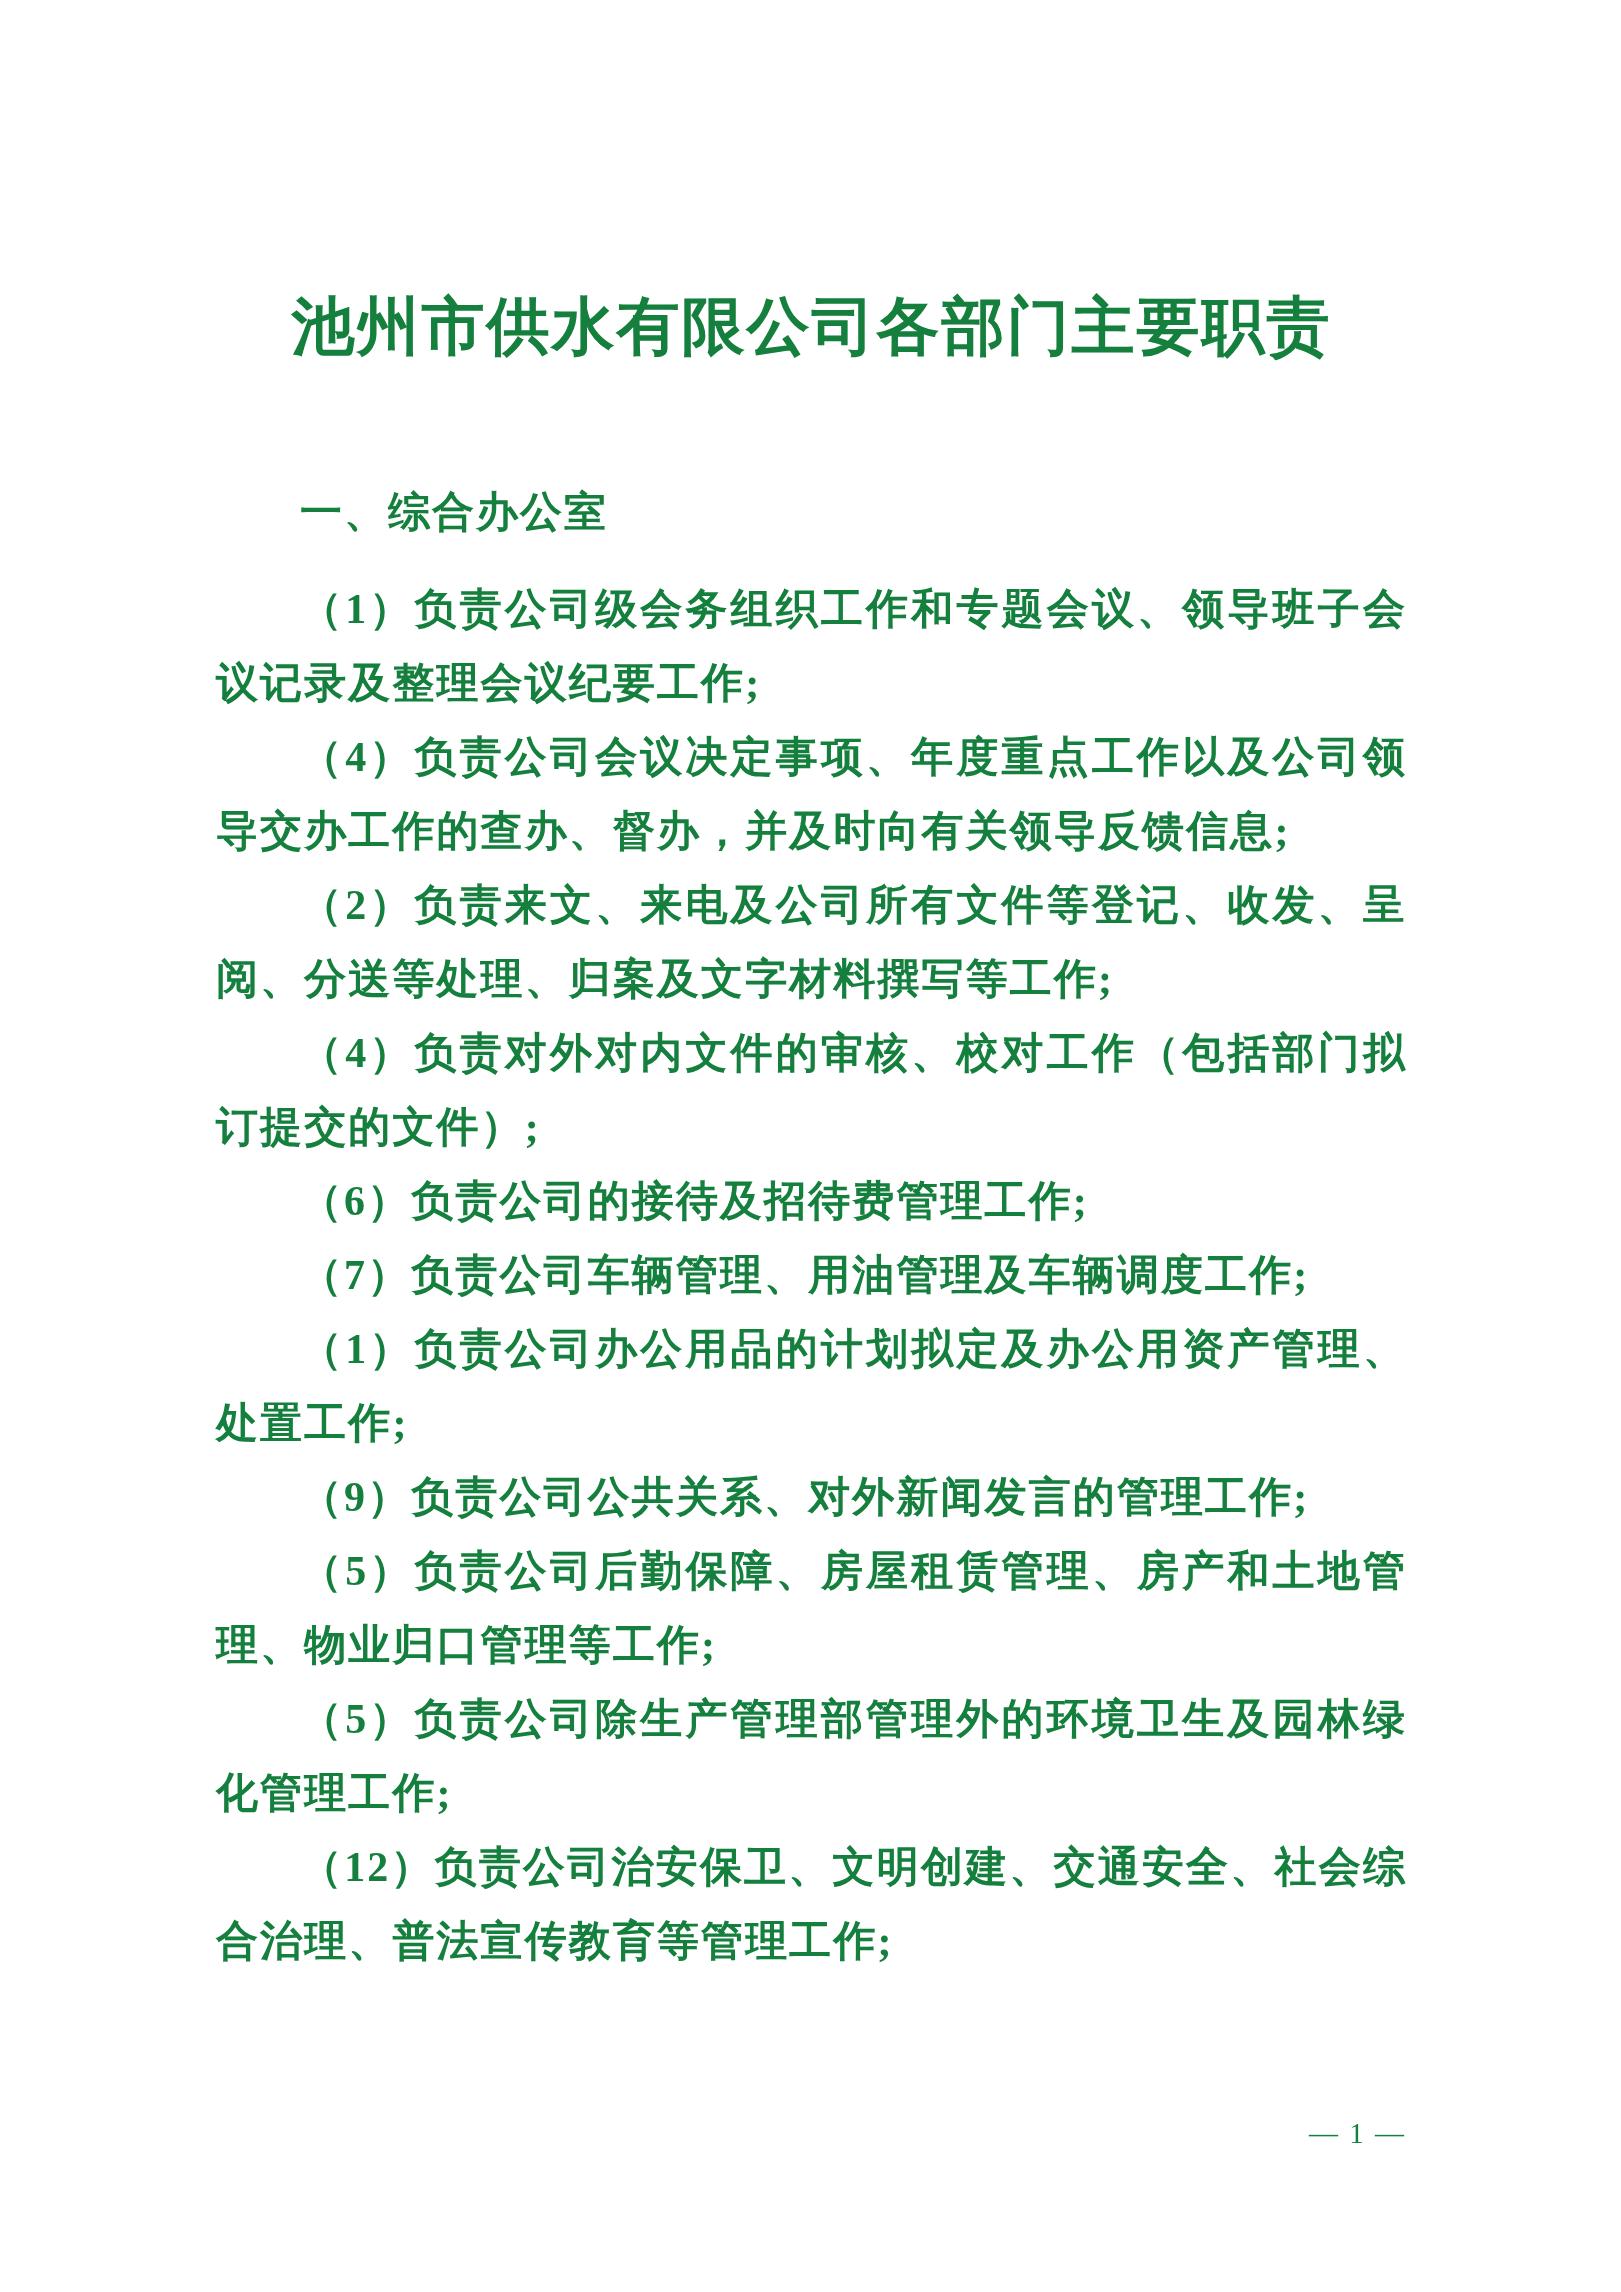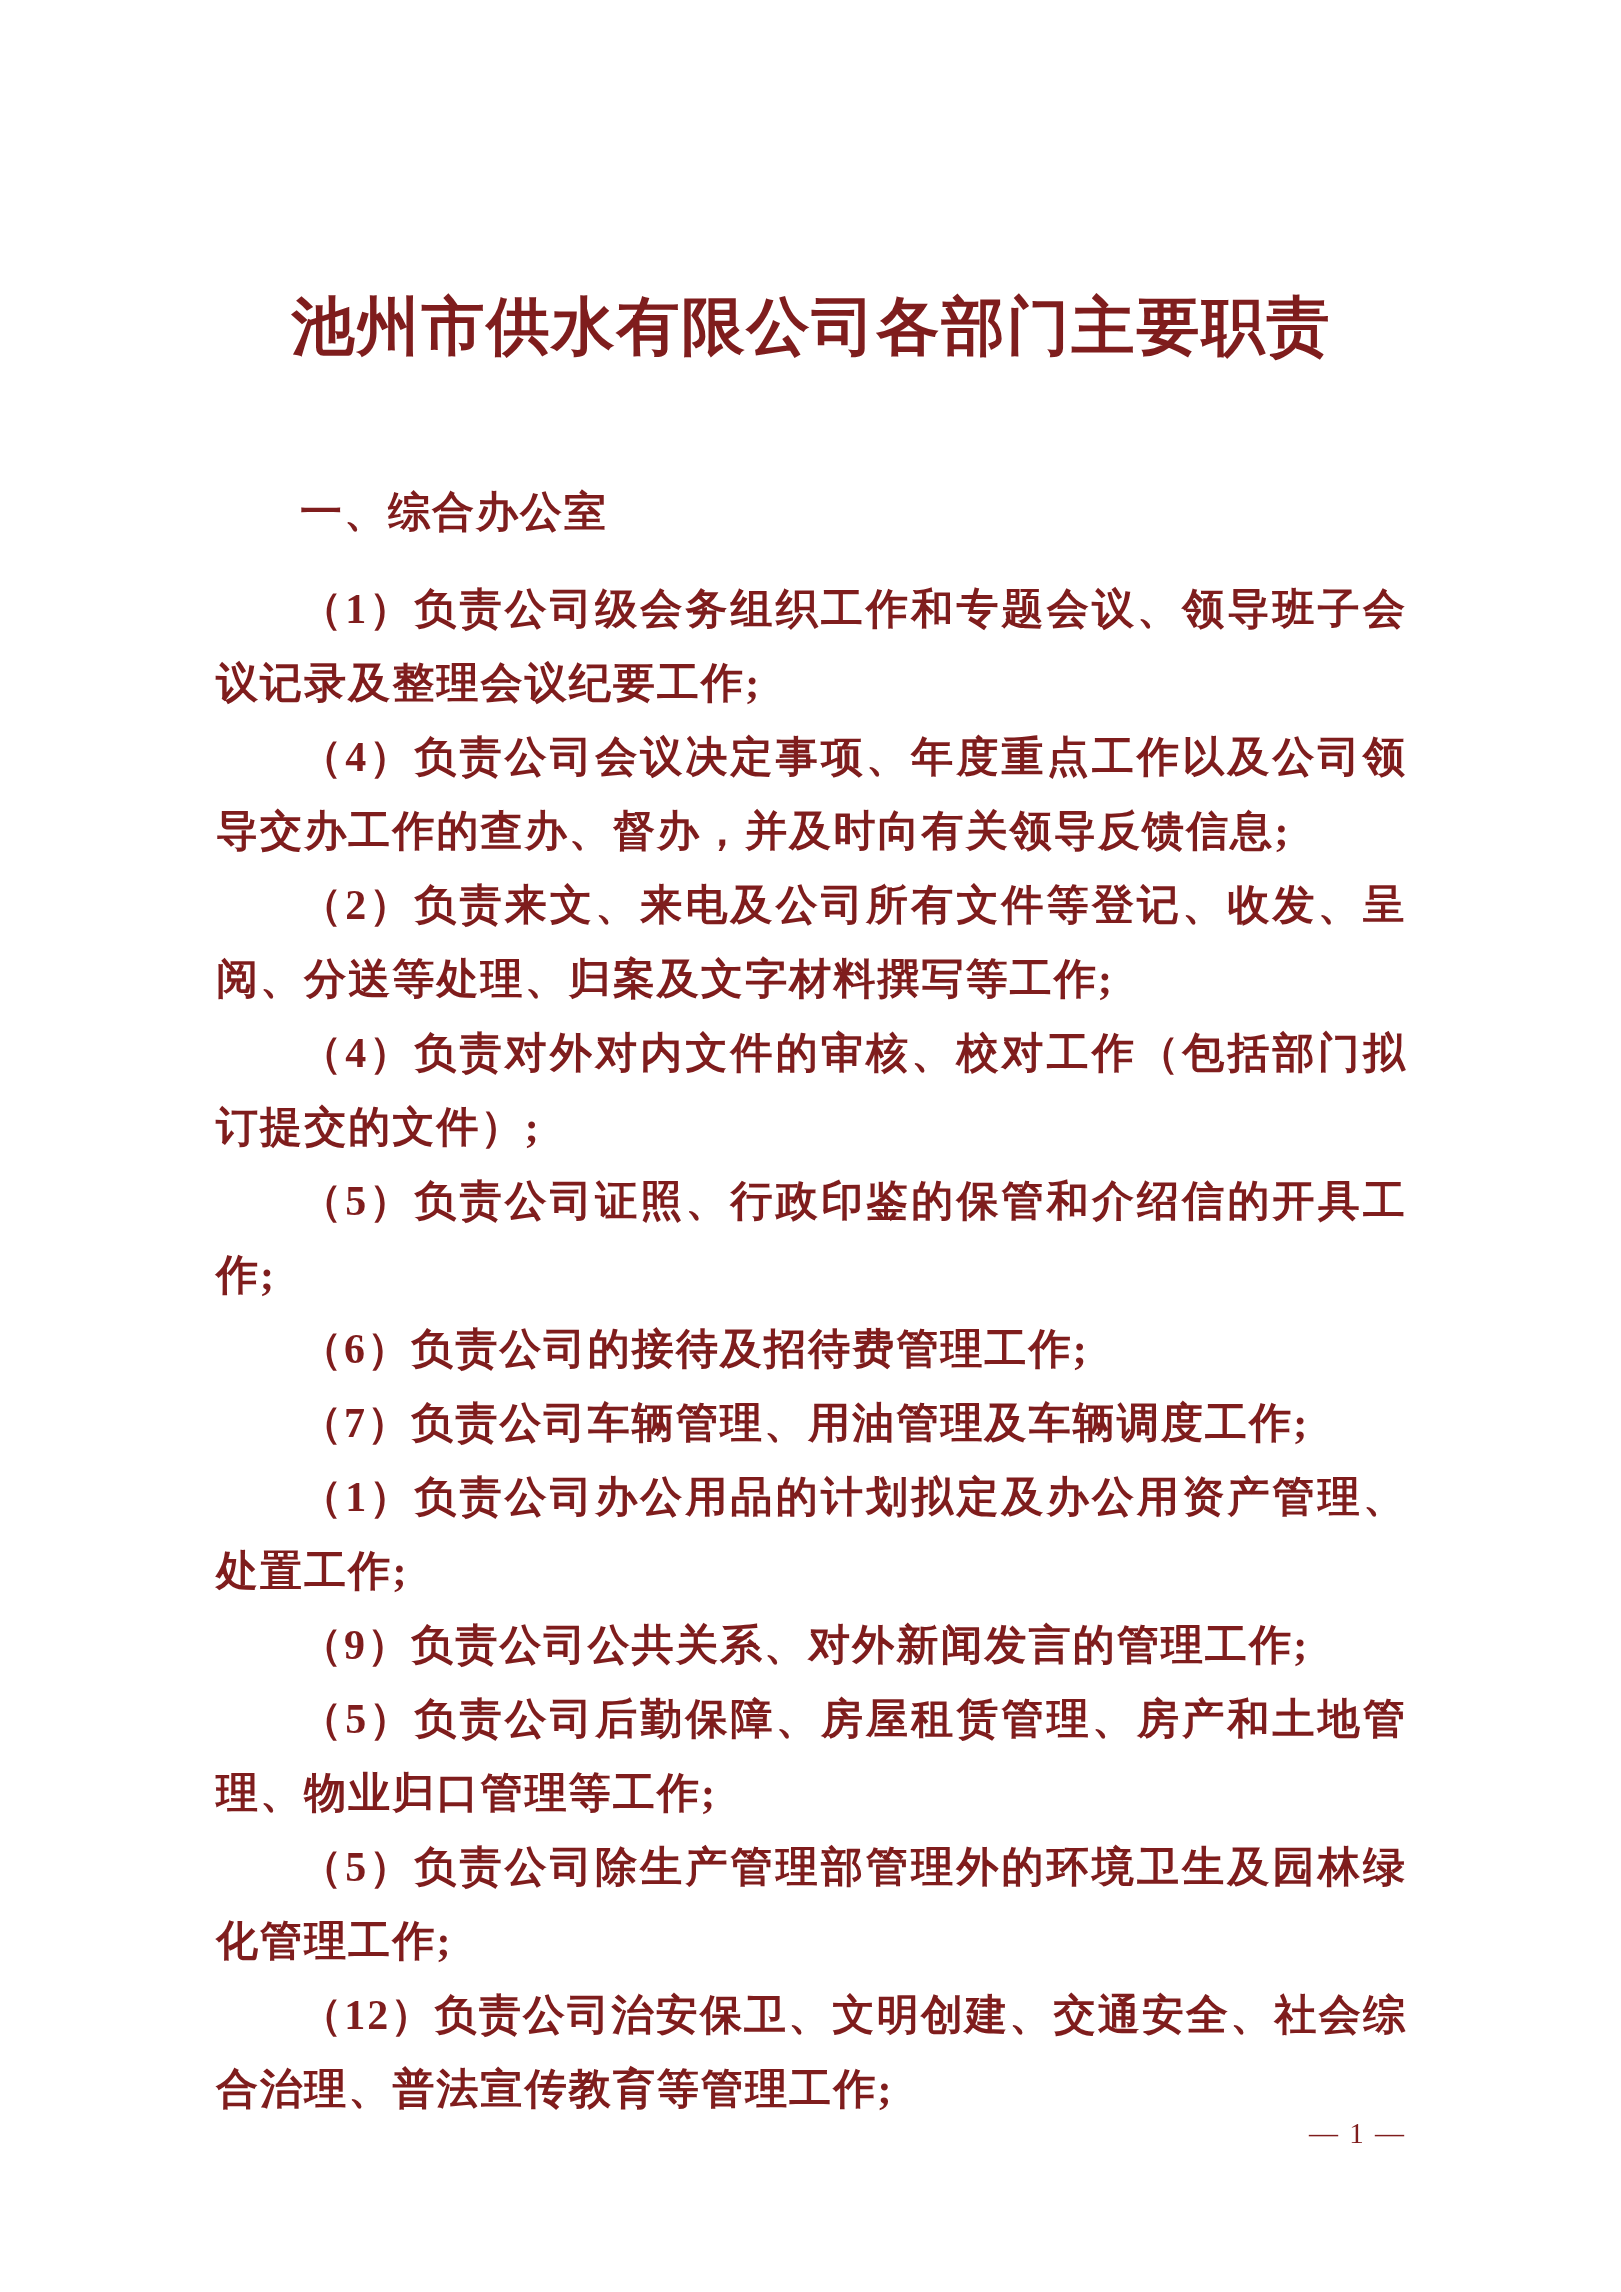--- a/index.html
+++ b/index.html
@@ -5,21 +5,21 @@
   html, body {
     margin: 0;
     padding: 0;
     background: #ffffff;
   }
   .page {
     position: relative;
     width: 1621px;
     height: 2293px;
     background: #ffffff;
-    color: #7f1d1d;
+    color: #15803d;
     font-family: "Liberation Serif", "DejaVu Serif", serif;
     overflow: hidden;
   }
   .content {
     position: absolute;
     left: 216px;
     top: 0;
     width: 1191px;
   }
   .doc-title {
@@ -73,21 +73,20 @@
 
     <h1 class="doc-title">池州市供水有限公司各部门主要职责</h1>
 
     <h2 class="section-heading">一、综合办公室</h2>
 
     <div class="paragraphs">
       <p class="para">（1）负责公司级会务组织工作和专题会议、领导班子会议记录及整理会议纪要工作;</p>
       <p class="para">（4）负责公司会议决定事项、年度重点工作以及公司领导交办工作的查办、督办，并及时向有关领导反馈信息;</p>
       <p class="para">（2）负责来文、来电及公司所有文件等登记、收发、呈阅、分送等处理、归案及文字材料撰写等工作;</p>
       <p class="para">（4）负责对外对内文件的审核、校对工作（包括部门拟订提交的文件）;</p>
-      <p class="para">（5）负责公司证照、行政印鉴的保管和介绍信的开具工作;</p>
       <p class="para">（6）负责公司的接待及招待费管理工作;</p>
       <p class="para">（7）负责公司车辆管理、用油管理及车辆调度工作;</p>
       <p class="para">（1）负责公司办公用品的计划拟定及办公用资产管理、处置工作;</p>
       <p class="para">（9）负责公司公共关系、对外新闻发言的管理工作;</p>
       <p class="para">（5）负责公司后勤保障、房屋租赁管理、房产和土地管理、物业归口管理等工作;</p>
       <p class="para">（5）负责公司除生产管理部管理外的环境卫生及园林绿化管理工作;</p>
       <p class="para">（12）负责公司治安保卫、文明创建、交通安全、社会综合治理、普法宣传教育等管理工作;</p>
     </div>
 
   </div>

